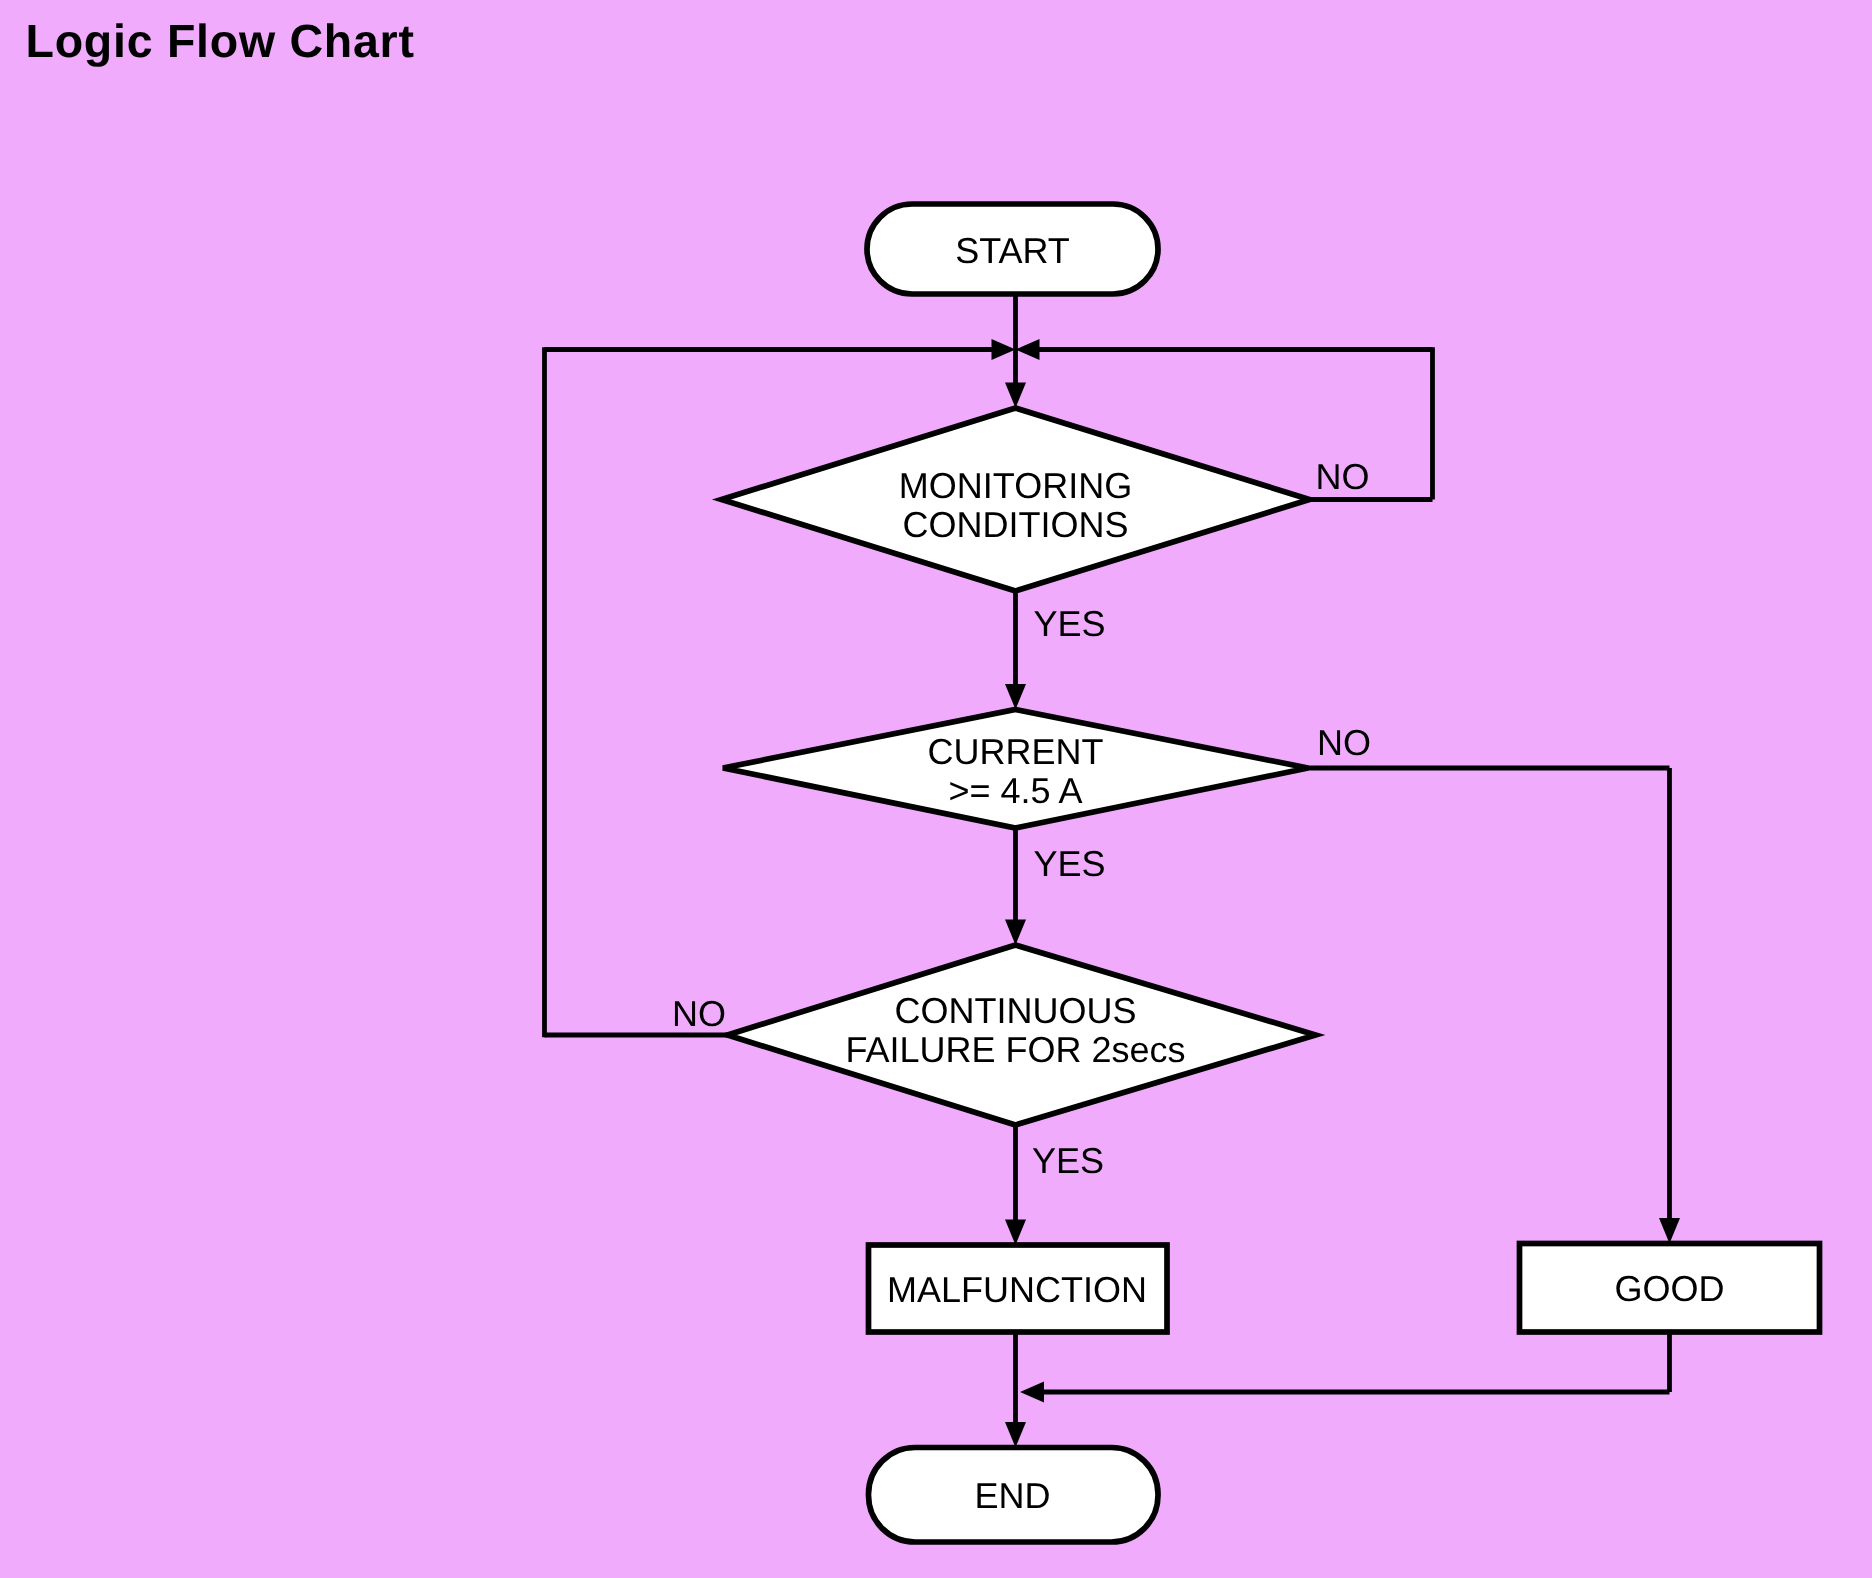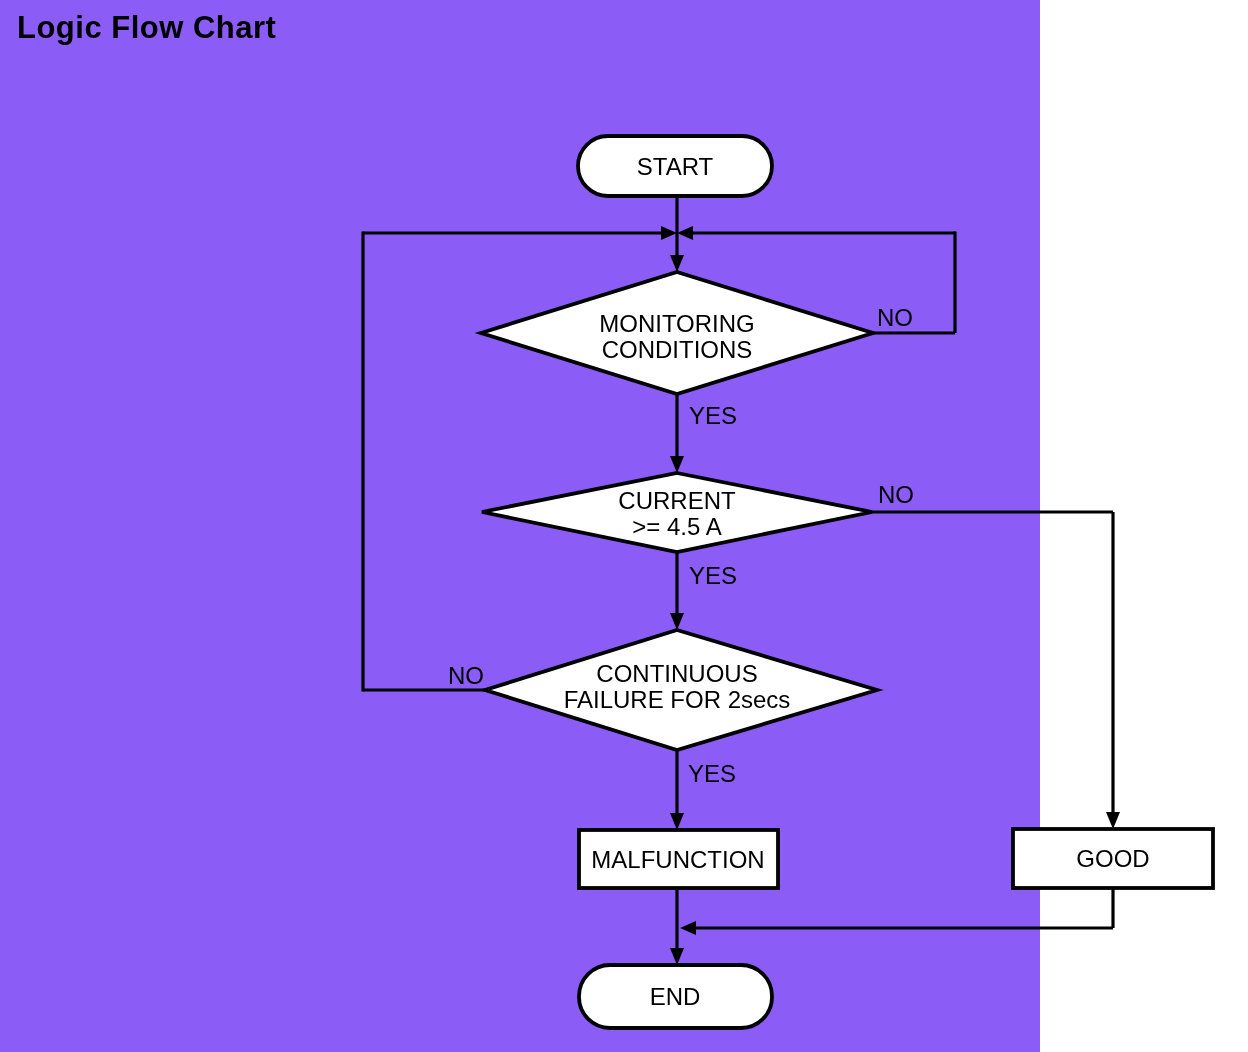--- a/index.html
+++ b/index.html
@@ -6,23 +6,23 @@
     margin: 0;
     padding: 0;
     background: #ffffff;
     width: 1248px;
     height: 1052px;
     overflow: hidden;
     font-family: "Liberation Sans", sans-serif;
   }
   .page {
     position: relative;
-    width: 1040px;
+    width: 1248px;
     height: 1052px;
-    background: #8b5cf6;
+    background: #f0abfc;
     text-align: right;
   }
   h1.page-title {
     position: absolute;
     top: 10px;
     left: 17px;
     margin: 0;
     font-size: 31px;
     font-weight: bold;
     color: #000000;

